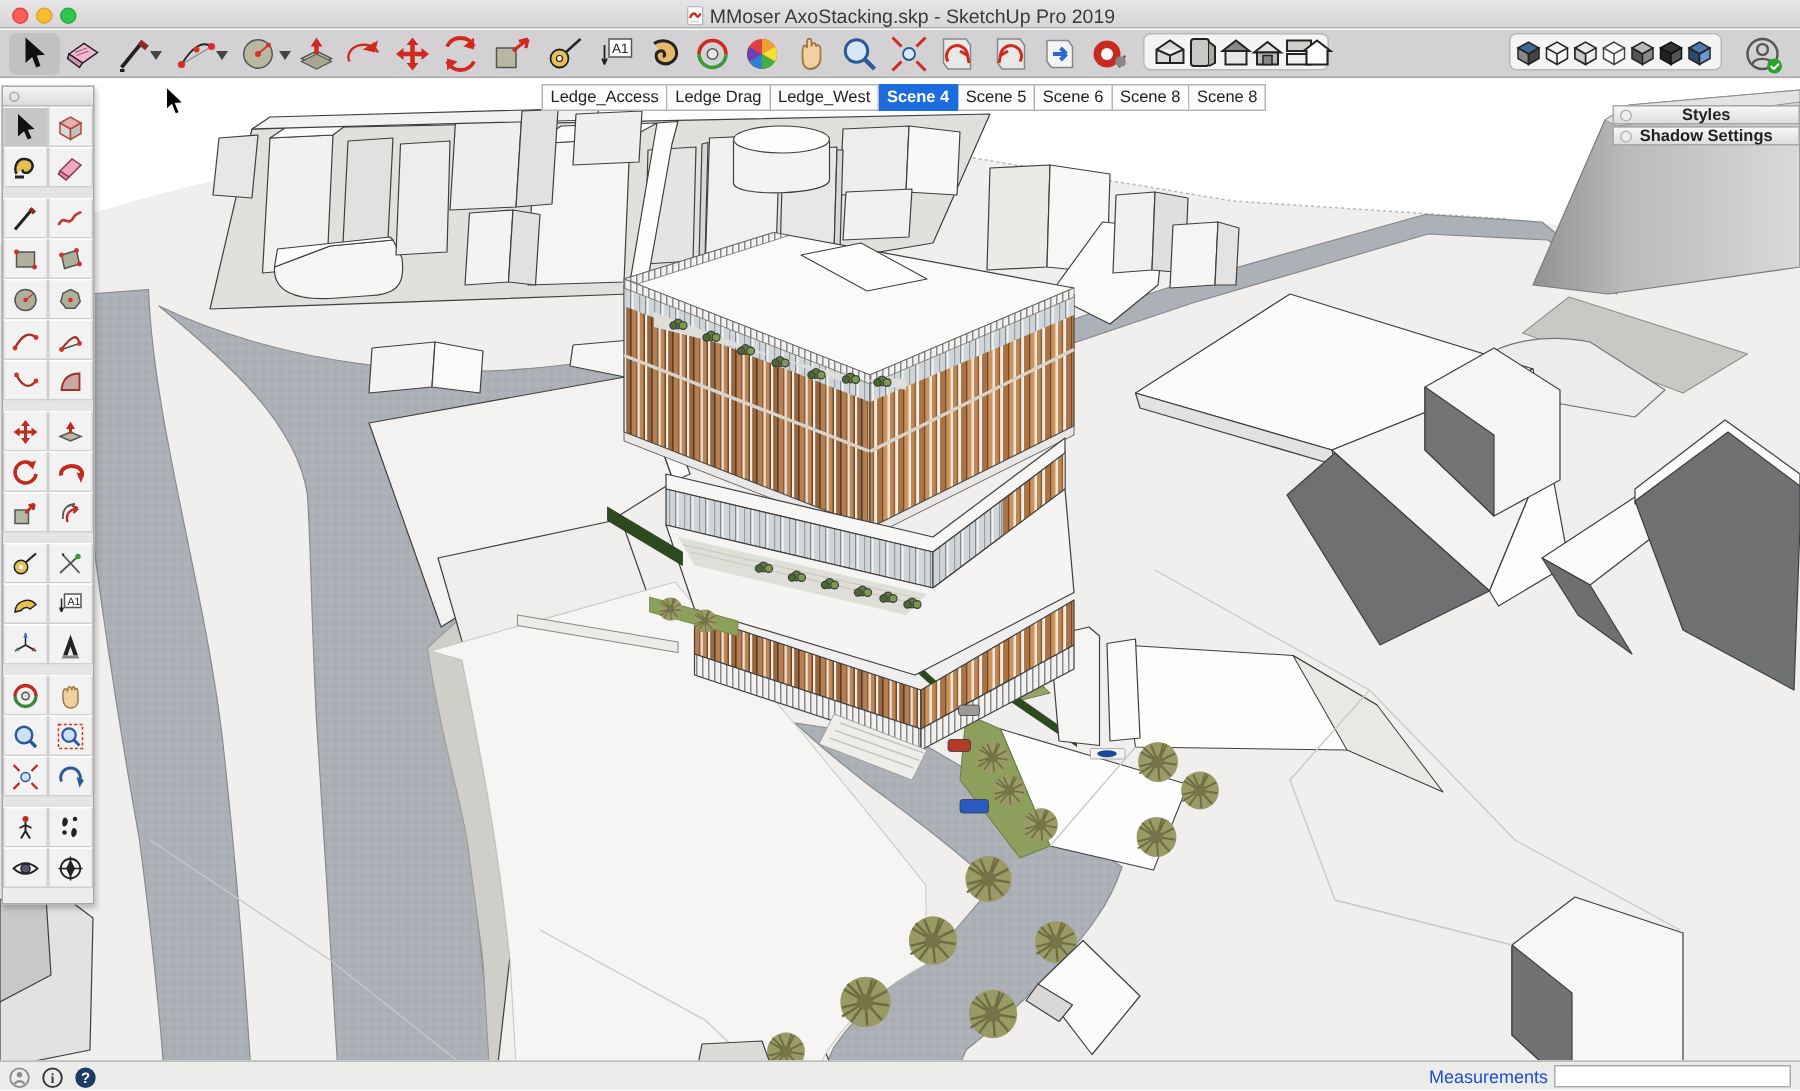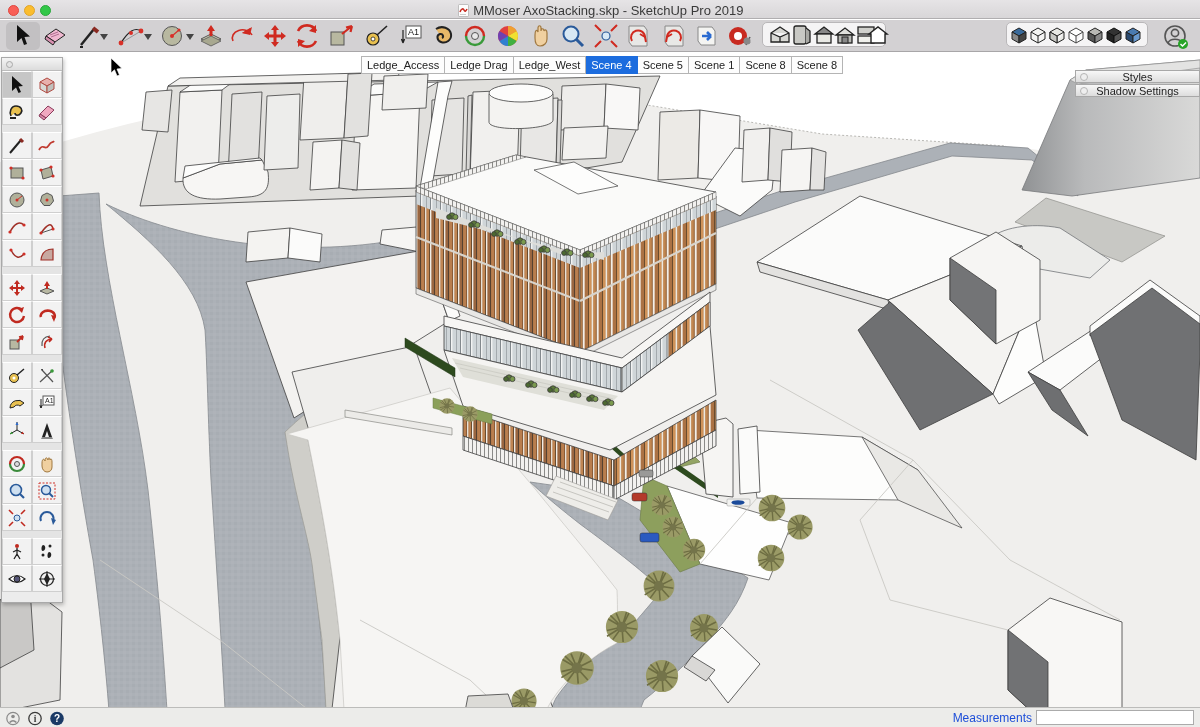--- a/index.html
+++ b/index.html
@@ -16,34 +16,34 @@
     background:#d3d1d3; border-bottom:1px solid #a8a6a8; }
   .tbi { position:absolute; top:3px; }
   .grp { position:absolute; top:2px; height:25px; background:#f5f4f5; border:1px solid #b9b7b9; border-radius:5px; }
   
   #viewport { position:absolute; left:0; top:52px; width:1200px; height:655px; background:#14532d; }
   
   #tabs { position:absolute; left:361px; top:4px; height:18px; display:flex; }
   .tab { height:18px; line-height:17px; padding:0 5px; font-size:11px; color:#222;
     background:#fdfdfd; border:1px solid #b4b4b4; border-left:none; white-space:nowrap; }
   .tab:first-child { border-left:1px solid #b4b4b4; }
-  .tab.sel { background:#1c6cde; color:#fff; border-color:#1c6cde; }
+  .tab.sel { background:#1c6cde; color:#fff; border-color:#1c6cde;font-weight:bold; }
   
   #palette { position:absolute; left:1px; top:5px; width:62px; height:546px;
     background:#ececec; border:1px solid #a9a9a9; box-shadow:1px 2px 4px rgba(0,0,0,.25); }
   #palette .ptitle { height:13px; background:linear-gradient(#f4f4f4,#dcdcdc); border-bottom:1px solid #bcbcbc; position:relative; }
   #palette .ptitle .pc { position:absolute; left:4px; top:3px; width:7px; height:7px; border-radius:50%; border:1px solid #a9a9a9; background:#e4e4e4; }
   .prow { display:flex; }
   .pbtn { width:30px; height:27px; background:#f2f2f2; border:1px solid #cfcfcf; border-top:1px solid #fff; display:flex; align-items:center; justify-content:center; }
   .pbtn.on { background:#c6c6c6; }
   .psep { height:7px; background:#e4e4e4; }
   
   .tray { position:absolute; left:1075px; width:125px; height:13px;
     background:linear-gradient(#f7f7f7,#dddddd); border:1px solid #a8a8a8;
-    font-size:11px; font-weight:normal; color:#222; text-align:center; line-height:12px; }
+    font-size:11px; font-weight:bold; color:#222; text-align:center; line-height:12px; }
   .tray .tc { position:absolute; left:4px; top:2px; width:8px; height:8px; border-radius:50%; border:1px solid #b5b5b5; background:#eee; }
   
   #statusbar { position:absolute; left:0; top:707px; width:1200px; height:20px;
     background:#ececea; border-top:1px solid #bcbcba; font-size:12px; color:#1c1c1c; }
   #statusbar .msg { position:absolute; left:71px; top:3px; }
   #measlbl { position:absolute; right:168px; top:3px; color:#1d4ed8; }
   #measbox { position:absolute; left:1036px; top:2px; width:158px; height:15px; background:#fff; border:1px solid #ababab; }
 </style>
 </head>
 <body>
@@ -337,21 +337,21 @@
       </g>
     </svg>
 
     
     <div id="tabs">
       <div class="tab">Ledge_Access</div>
       <div class="tab">Ledge Drag</div>
       <div class="tab">Ledge_West</div>
       <div class="tab sel">Scene 4</div>
       <div class="tab">Scene 5</div>
-      <div class="tab">Scene 1</div>
+      <div class="tab">Scene 6</div>
       <div class="tab">Scene 8</div>
       <div class="tab">Scene 8</div>
     </div>
 
     
     <div id="palette">
       <div class="ptitle">
           <span class="pc"></span>
         </div>
       <div id="prows">

